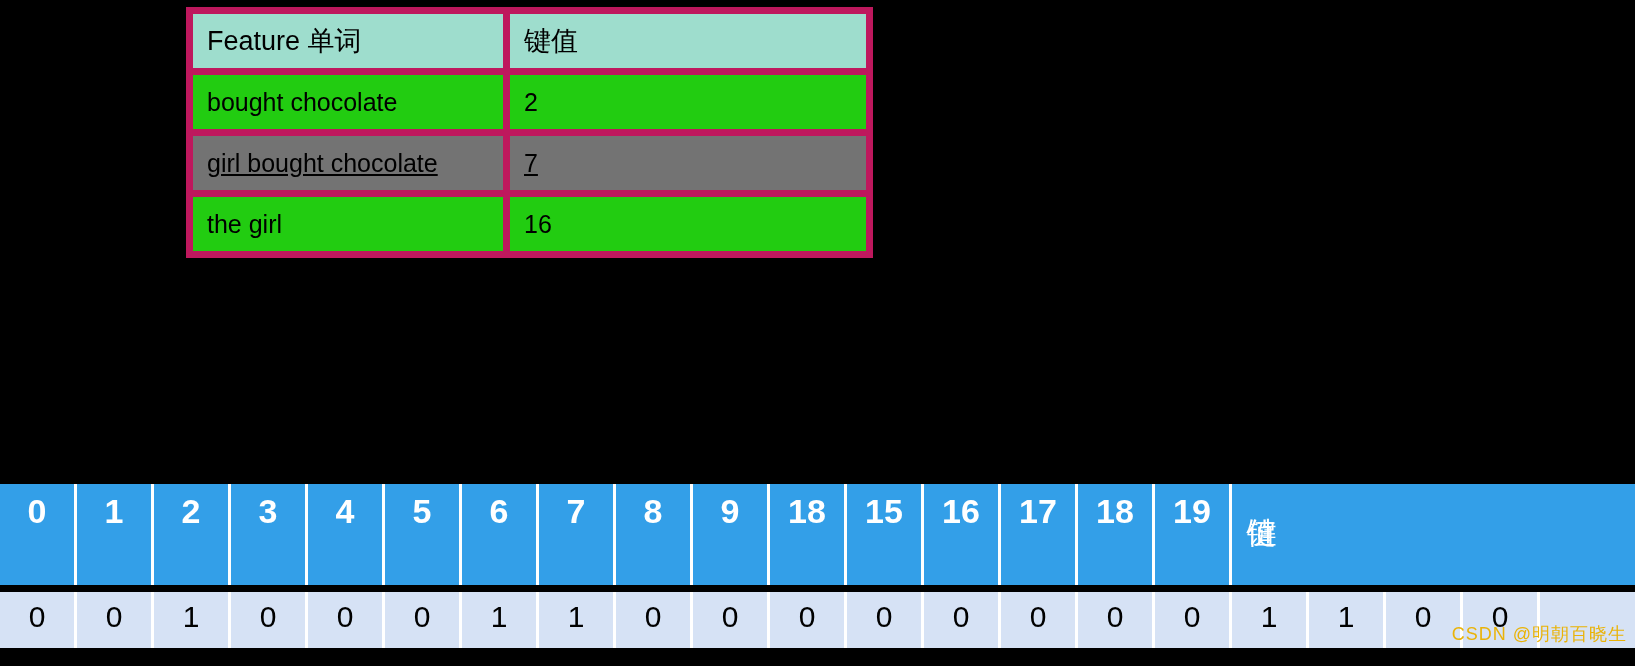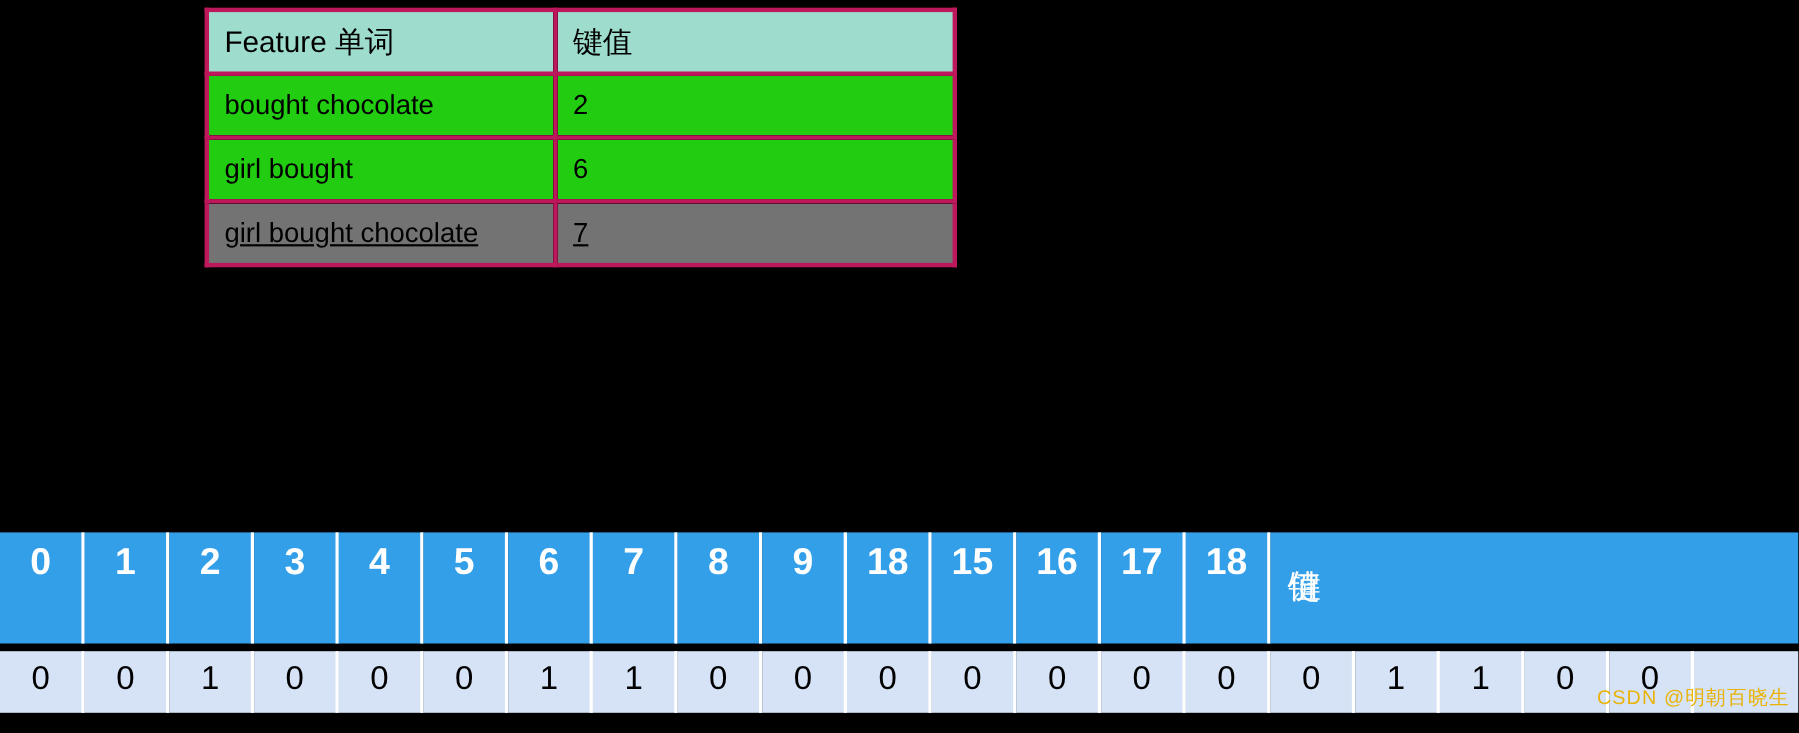--- a/index.html
+++ b/index.html
@@ -18,21 +18,21 @@
   
   .feature-table {
     position: absolute;
     left: 186px;
     top: 7px;
     width: 680px;
     border-collapse: collapse;
     table-layout: fixed;
   }
   .feature-table td {
-    border: 4px solid #be185d;
+    border: 7px solid #be185d;
     height: 54px;
     padding: 0 14px;
     font-size: 25px;
     color: #000000;
     vertical-align: middle;
     white-space: nowrap;
     overflow: hidden;
   }
   .feature-table col.c-feature { width: 317px; }
   .feature-table col.c-key     { width: 363px; }
@@ -125,27 +125,27 @@
     </colgroup>
   <tbody>
     <tr class="row-header">
       <td>Feature 单词</td>
       <td>键值</td>
     </tr>
     <tr class="row-green">
       <td>bought chocolate</td>
       <td>2</td>
     </tr>
-    <tr class="row-green">
-      <td>girl bought</td>
-      <td>6</td>
-    </tr>
     <tr class="row-red">
       <td>girl bought chocolate</td>
       <td>7</td>
+    </tr>
+    <tr class="row-green">
+      <td>the girl</td>
+      <td>16</td>
     </tr>
   </tbody>
 </table>
 
 <div class="bitblock">
   <div class="bit-row index-row" id="index-row">
       <div class="cell">0</div>
       <div class="cell">1</div>
       <div class="cell">2</div>
       <div class="cell">3</div>
@@ -153,20 +153,21 @@
       <div class="cell">5</div>
       <div class="cell">6</div>
       <div class="cell">7</div>
       <div class="cell">8</div>
       <div class="cell">9</div>
       <div class="cell">18</div>
       <div class="cell">15</div>
       <div class="cell">16</div>
       <div class="cell">17</div>
       <div class="cell">18</div>
+      <div class="cell">19</div>
       <div class="cell keycell">
         <span class="vert">键值</span>
       </div>
     </div>
   <div class="bit-row value-row" id="value-row">
       <div class="cell">0</div>
       <div class="cell">0</div>
       <div class="cell">1</div>
       <div class="cell">0</div>
       <div class="cell">0</div>

